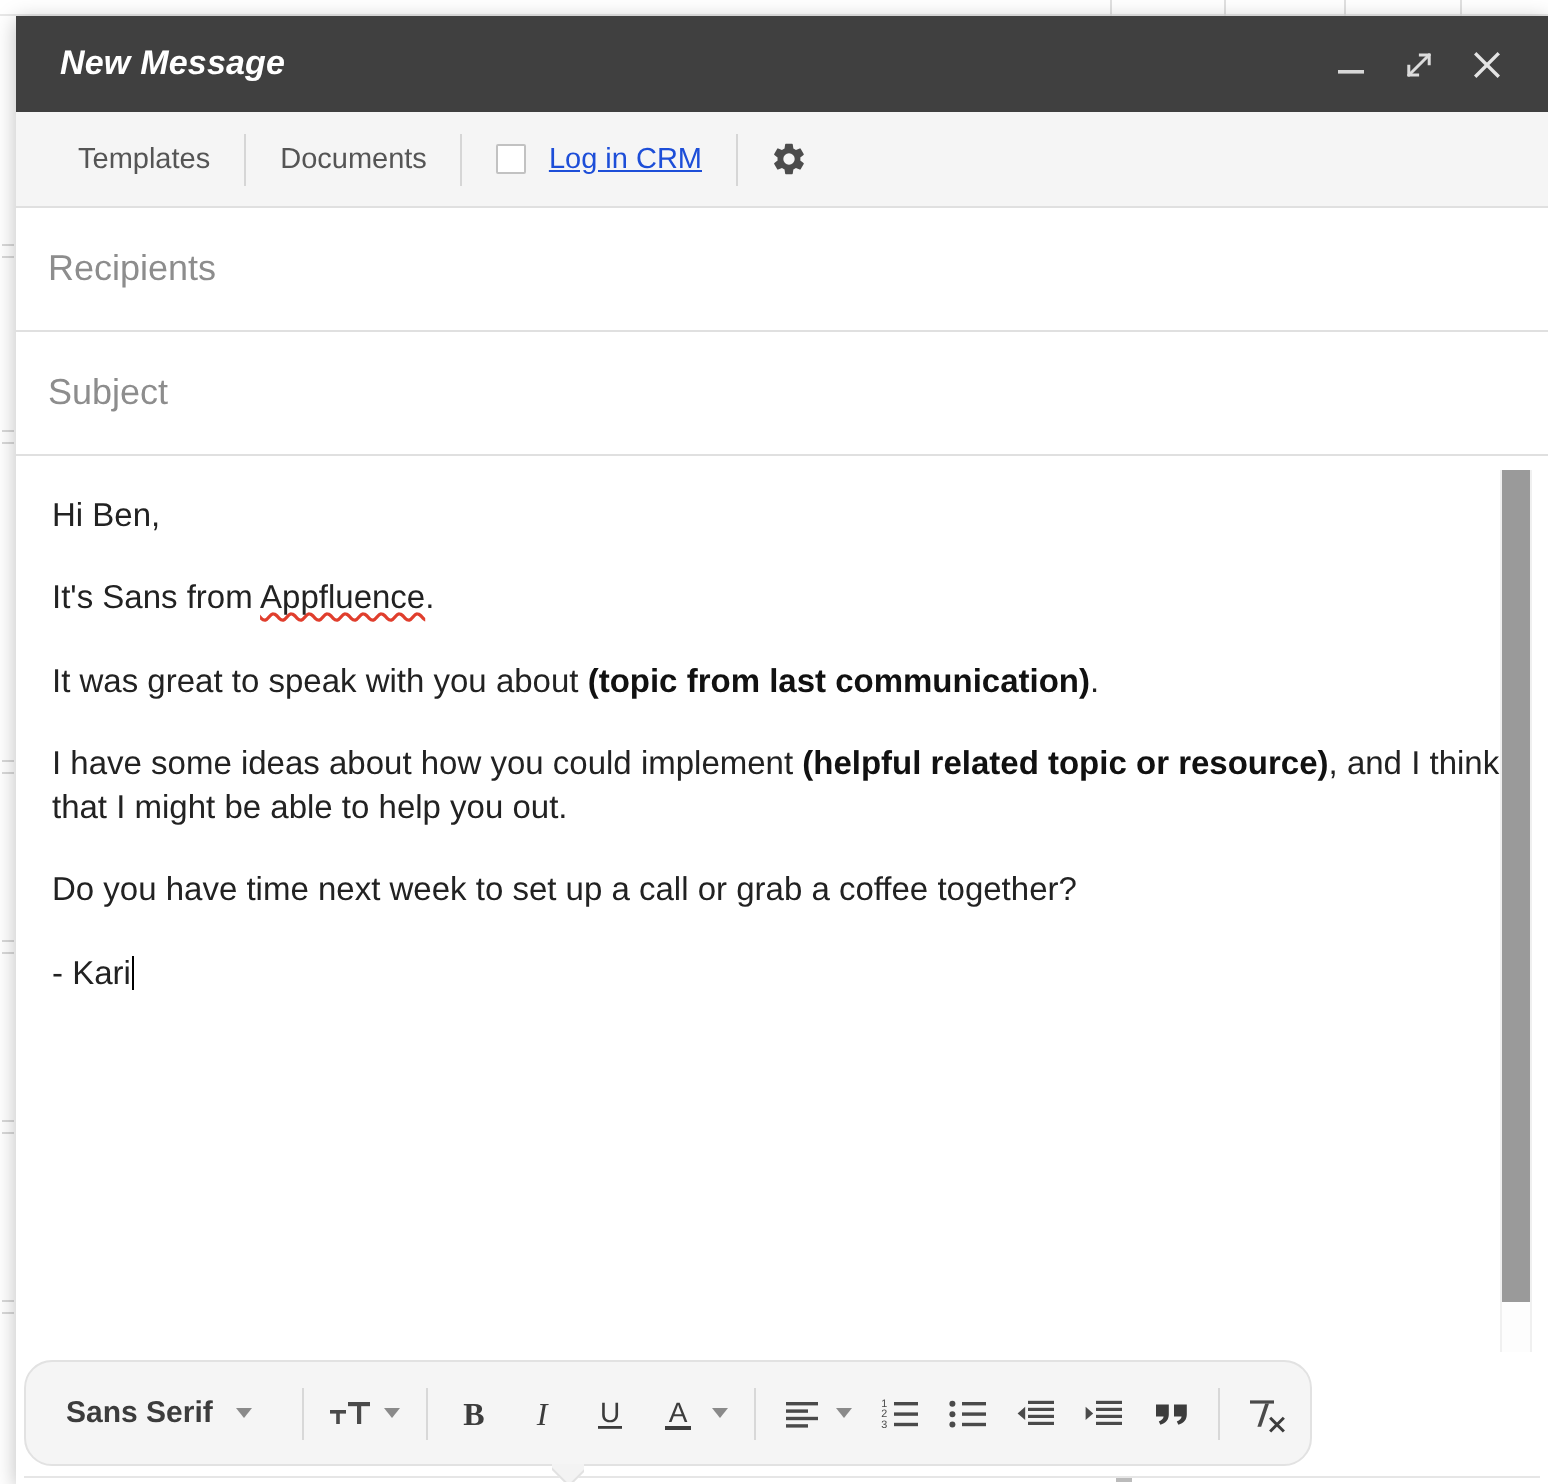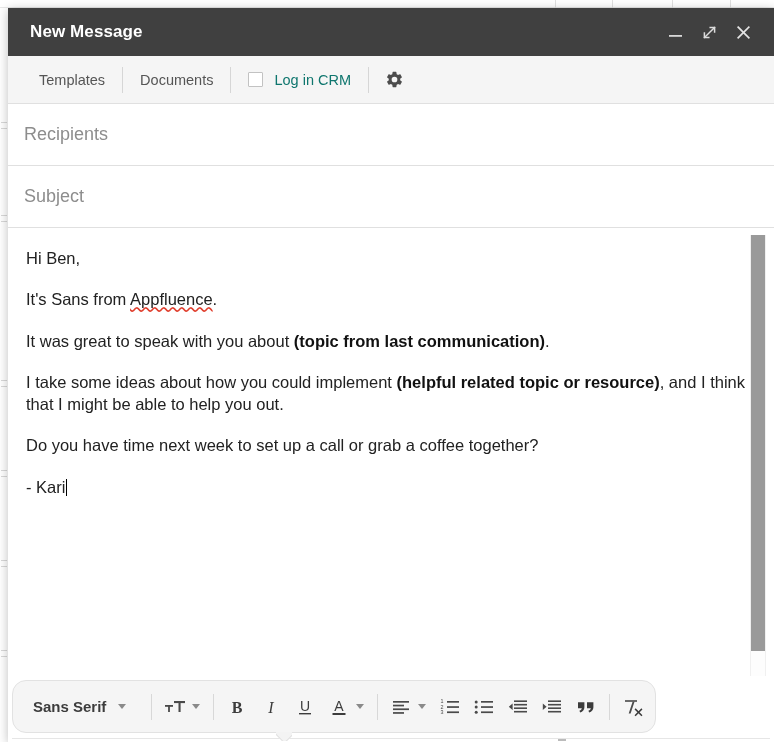--- a/index.html
+++ b/index.html
@@ -76,20 +76,21 @@
     align-items: center;
     padding: 0 14px 0 22px;
     box-sizing: border-box;
   }
   #compose-title {
     font-size: 17px;
     font-weight: bold;
     letter-spacing: .1px;
     flex: 1;
     color: #ffffff;
+    font-style: italic;
   }
   .win-btn {
     width: 34px;
     height: 34px;
     display: flex;
     align-items: center;
     justify-content: center;
     cursor: pointer;
     color: #e2e2e2;
   }
@@ -132,21 +133,22 @@
   .checkbox {
     width: 15px;
     height: 15px;
     border: 1px solid #c2c2c2;
     background: #fff;
     box-sizing: border-box;
     border-radius: 1px;
   }
   .pb-check span {
     font-size: 14.5px;
-    color: #0f766e;
+    color: #1d4ed8;
+    text-decoration: underline;
   }
   .pb-gear {
     padding: 0 16px;
     display: flex;
     align-items: center;
     cursor: pointer;
     height: 30px;
   }
 
   
@@ -409,21 +411,21 @@
 
   <div id="body-wrap">
     <div id="body-text">
       <p><span>Hi Ben,</span></p>
 
       <p><span>It's Sans from </span><span class="misspell">Appfluence</span><span>.</span></p>
 
       <p><span>It was great to speak with you about </span><b>(topic from last communication)</b><span>.</span></p>
 
 
-      <p><span>I take some ideas about how you could implement </span><b>(helpful related topic or resource)</b><span>, and I think that I might be able to help you out.</span></p>
+      <p><span>I have some ideas about how you could implement </span><b>(helpful related topic or resource)</b><span>, and I think that I might be able to help you out.</span></p>
 
       <p><span>Do you have time next week to set up a call or grab a coffee together?</span></p>
 
 
       <p><span>- Kari</span><span class="caret"></span></p>
     </div>
 
     <div id="body-scrollbar">
       <div id="body-scroll-thumb"></div>
     </div>

